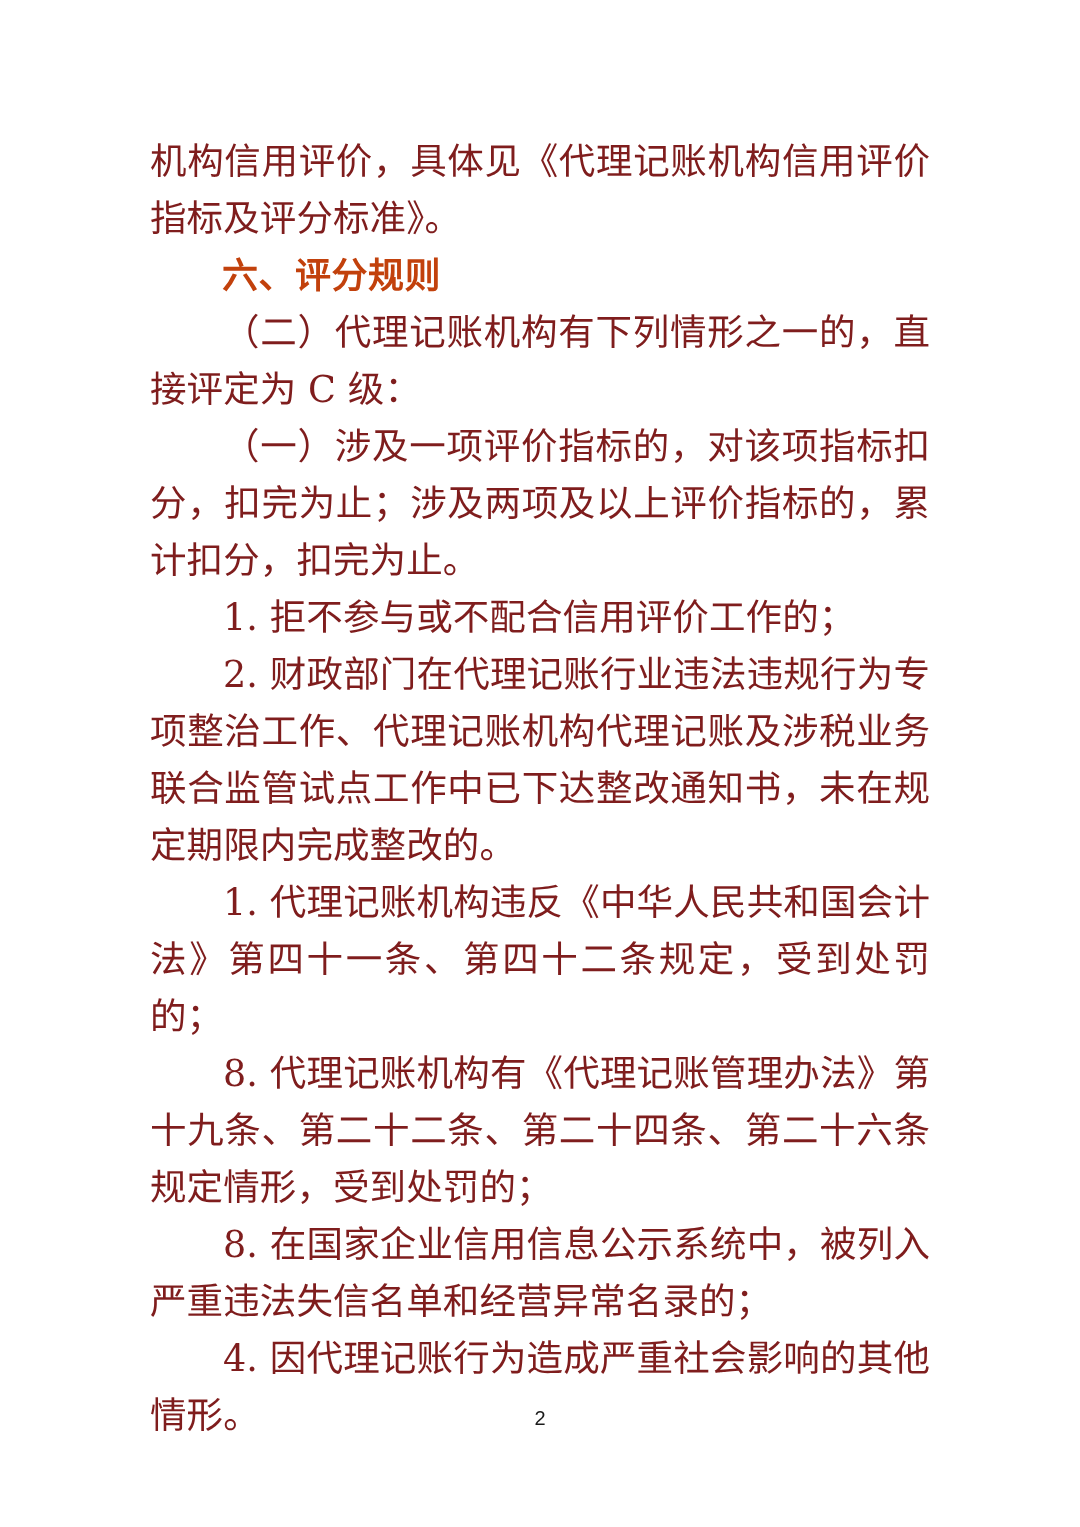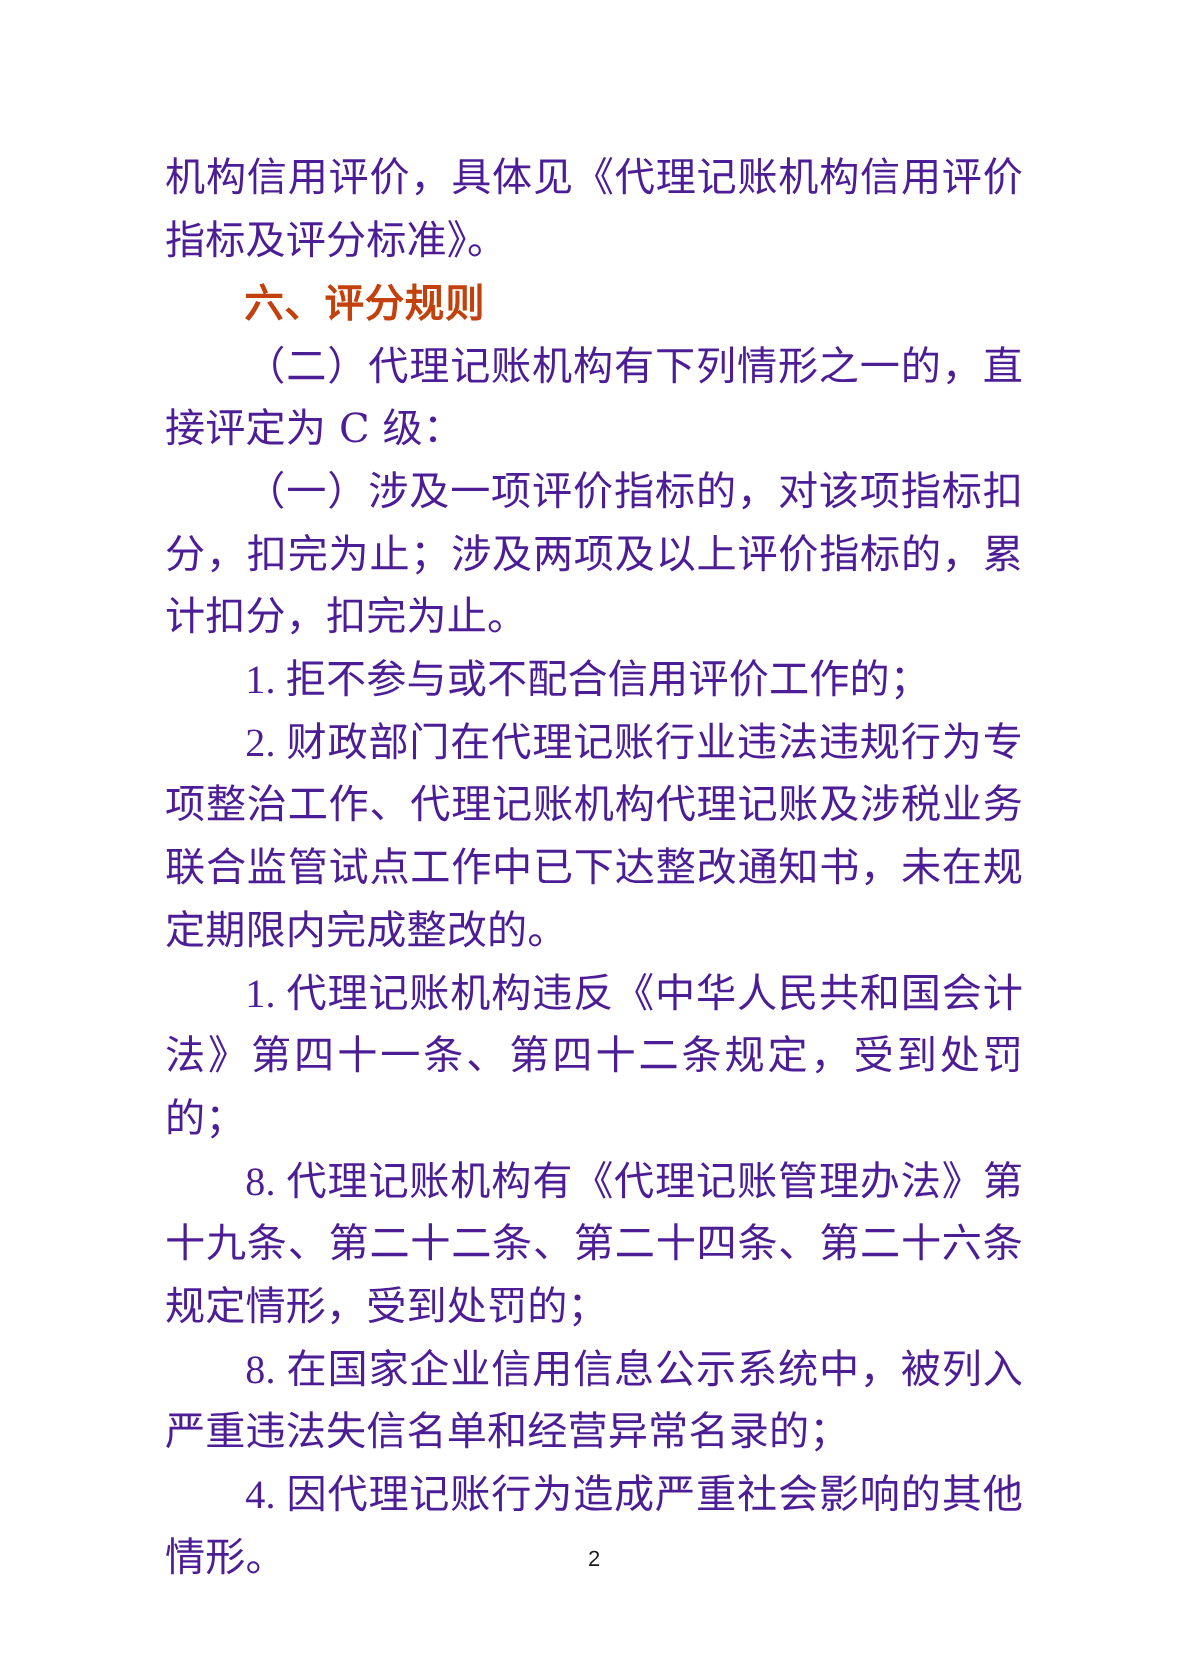--- a/index.html
+++ b/index.html
@@ -24,21 +24,21 @@
     left: 150px;
     top: 133px;
     width: 780px;
   }
 
   
   .para {
     font-family: "DejaVu Serif", "Liberation Serif", serif;
     font-size: 36.5px;
     line-height: 57px;
-    color: #4c1d95;
+    color: #7f1d1d;
     margin: 0;
     text-align: justify;
     text-justify: inter-character;
     letter-spacing: 0.1px;
     font-weight: 400;
     white-space: normal;
     word-break: break-all;
   }
 
   
@@ -47,21 +47,20 @@
   }
 
   
   .para.indent {
     text-indent: 73px;
   }
 
   
   .para.item {
     text-indent: 73px;
-    font-family: Liberation Serif, serif;
   }
 
   
   .heading {
     font-family: "Liberation Sans", "DejaVu Sans", sans-serif;
     font-size: 36px;
     line-height: 57px;
     font-weight: bold;
     color: #c2410c;
     margin: 0;

